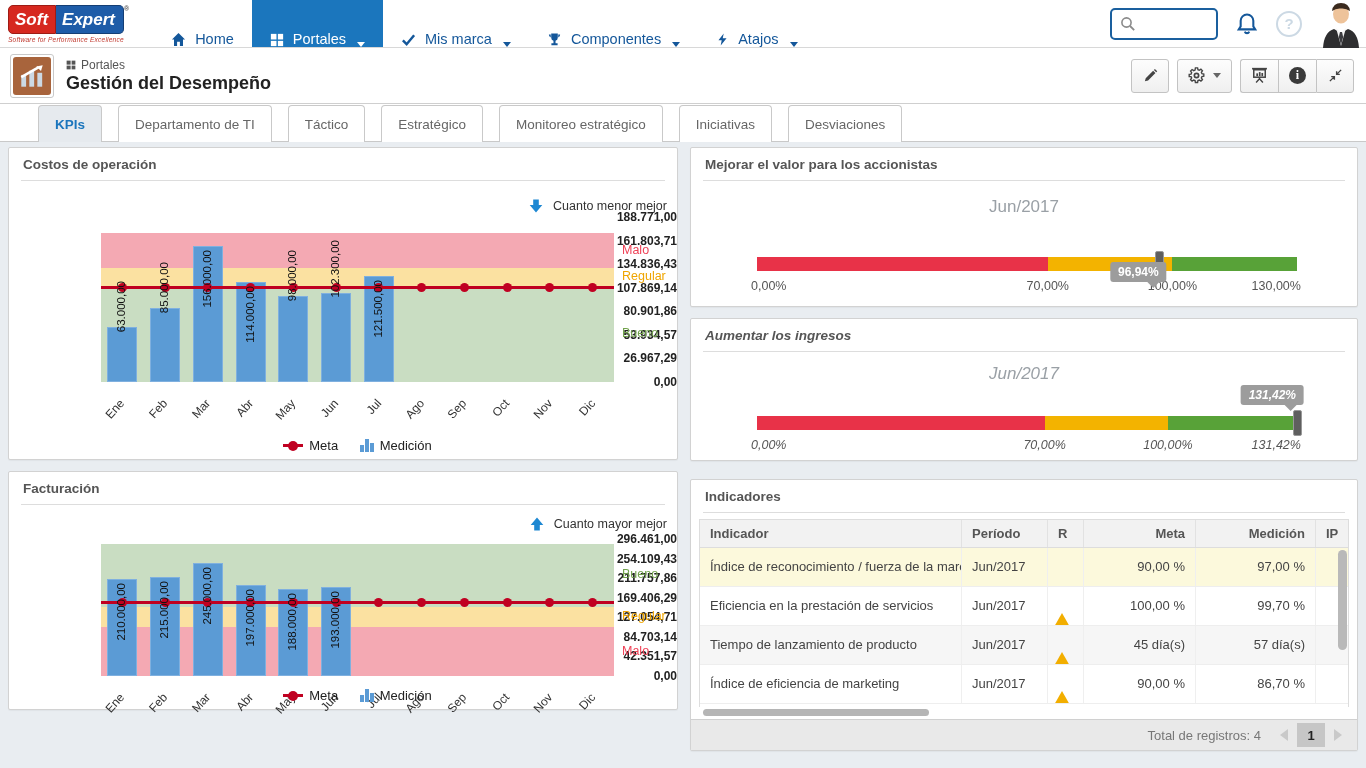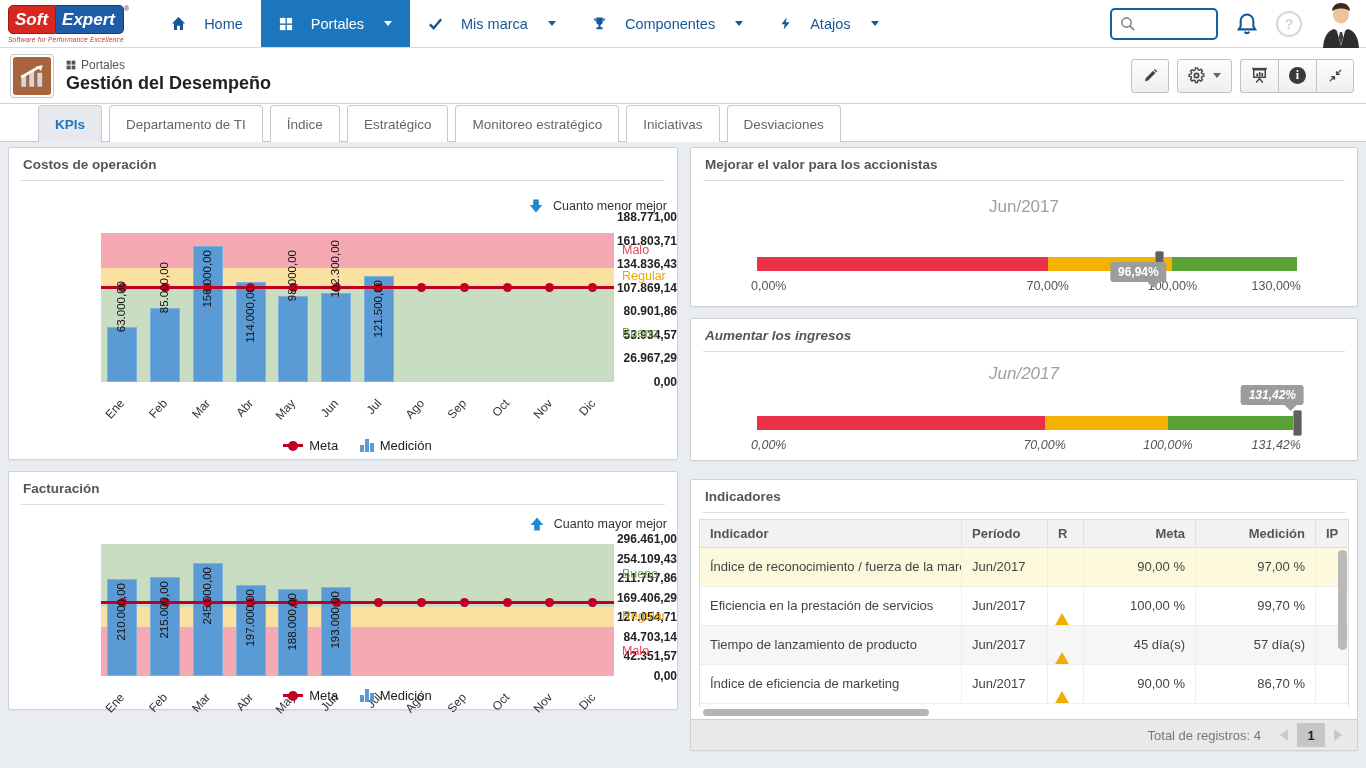--- a/index.html
+++ b/index.html
@@ -8,21 +8,21 @@
 
   
   .topnav { height:48px; background:#fff; border-bottom:1px solid #d8d8d8; display:flex; align-items:stretch; }
   .logo { display:flex; flex-direction:column; justify-content:center; padding:3px 10px 2px 8px; cursor:pointer; }
   .logo-boxes { display:flex; align-items:stretch; font-style:italic; font-weight:bold; font-size:17px; line-height:1; }
   .logo-soft { background:#d6281f; color:#fff; padding:5px 7px 5px 6px; border-radius:5px 0 0 5px; border:1px solid #9e1b14;}
   .logo-expert { background:#1e5ca8; color:#fff; padding:5px 8px 5px 6px; border-radius:0 5px 5px 0; border:1px solid #143e74; border-left:none;}
   .logo-reg { font-size:7px; color:#555; font-style:normal; }
   .tagline { font-size:6.6px; color:#c03a30; font-style:italic; margin-top:2px; letter-spacing:.2px; }
   .menu { display:flex; align-items:stretch; margin-left:14px; }
-  .menu-item { display:flex; align-items:center; gap:18px; padding:0 18px; color:#14579a; font-size:14.5px; cursor:pointer; white-space:nowrap; }
+  .menu-item { display:flex; align-items:flex-end; gap:9px; padding:0 18px; color:#14579a; font-size:14.5px; cursor:pointer; white-space:nowrap; }
   .menu-item svg { flex:0 0 auto; }
   .menu-item.active { background:#1b76bd; color:#fff; }
   .menu-item.active svg path, .menu-item.active svg rect { fill:#fff; }
   .caret { width:0; height:0; border-left:4px solid transparent; border-right:4px solid transparent; border-top:5px solid currentColor; margin-left:2px; }
   .top-right { margin-left:auto; display:flex; align-items:center; gap:18px; padding-right:4px; }
   .searchbox { display:flex; align-items:center; gap:6px; width:108px; height:32px; border:2px solid #1a5f9e; border-radius:5px; padding:0 8px; background:#fff; }
   .searchbox input { border:none; outline:none; width:64px; font-size:13px; background:transparent; }
   .iconbtn { background:none; border:none; cursor:pointer; display:flex; align-items:center; }
   .help-circle { width:26px; height:26px; border-radius:50%; border:2px solid #ccd9e4; color:#ccd9e4; font-size:15px; font-weight:bold; display:flex; align-items:center; justify-content:center; }
 
@@ -36,21 +36,21 @@
   .actions { margin-left:auto; display:flex; align-items:center; gap:8px; }
   .abtn { height:34px; min-width:38px; padding:0 10px; background:linear-gradient(#fdfdfd,#efefef); border:1px solid #c3c3c3; border-radius:3px; cursor:pointer; display:flex; align-items:center; justify-content:center; gap:6px; font-size:15px; color:#444; }
   .btn-group { display:flex; }
   .btn-group .abtn { border-radius:0; border-right:none; }
   .btn-group .abtn:first-child { border-radius:3px 0 0 3px; }
   .btn-group .abtn:last-child { border-radius:0 3px 3px 0; border-right:1px solid #c3c3c3; }
   .info-dot { width:17px; height:17px; border-radius:50%; background:#3a3a3a; color:#fff; font-size:12px; font-weight:bold; font-family:"Liberation Serif",serif; display:flex; align-items:center; justify-content:center; }
 
   
   .tabsbar { height:38px; background:#fff; border-bottom:1px solid #c9c9c9; display:flex; align-items:flex-end; padding-left:38px; }
-  .tab { height:37px; margin-right:7px; padding:0 16px; display:flex; align-items:center; font-size:13.5px; color:#666; background:#fff; border:1px solid #c9c9c9; border-bottom:none; border-radius:4px 4px 0 0; cursor:pointer; position:relative; top:1px; }
+  .tab { height:37px; margin-right:16px; padding:0 16px; display:flex; align-items:center; font-size:13.5px; color:#666; background:#fff; border:1px solid #c9c9c9; border-bottom:none; border-radius:4px 4px 0 0; cursor:pointer; position:relative; top:1px; }
   .tab.active { background:#e6eaee; color:#1b76bd; font-weight:bold; }
 
   
   .content { display:flex; gap:12px; padding:5px 8px 0 8px; }
   .col-left { width:670px; flex:0 0 auto; }
   .col-right { flex:1; }
   .card { background:#fff; border:1px solid #d2d2d2; border-radius:2px; box-shadow:0 1px 1px rgba(0,0,0,.04); margin-bottom:11px; }
   .card-title { font-size:13.5px; font-weight:bold; color:#555; padding:9px 14px 8px 14px; }
   .card-hr { border:none; border-top:1px solid #ddd; margin:0 12px; }
 
@@ -253,21 +253,21 @@
 </div>
 
 <div class="tabsbar">
   <div class="tab active">
       <span>KPIs</span>
     </div>
   <div class="tab">
       <span>Departamento de TI</span>
     </div>
   <div class="tab">
-      <span>Índice</span>
+      <span>Táctico</span>
     </div>
   <div class="tab">
       <span>Estratégico</span>
     </div>
   <div class="tab">
       <span>Monitoreo estratégico</span>
     </div>
   <div class="tab">
       <span>Iniciativas</span>
     </div>

